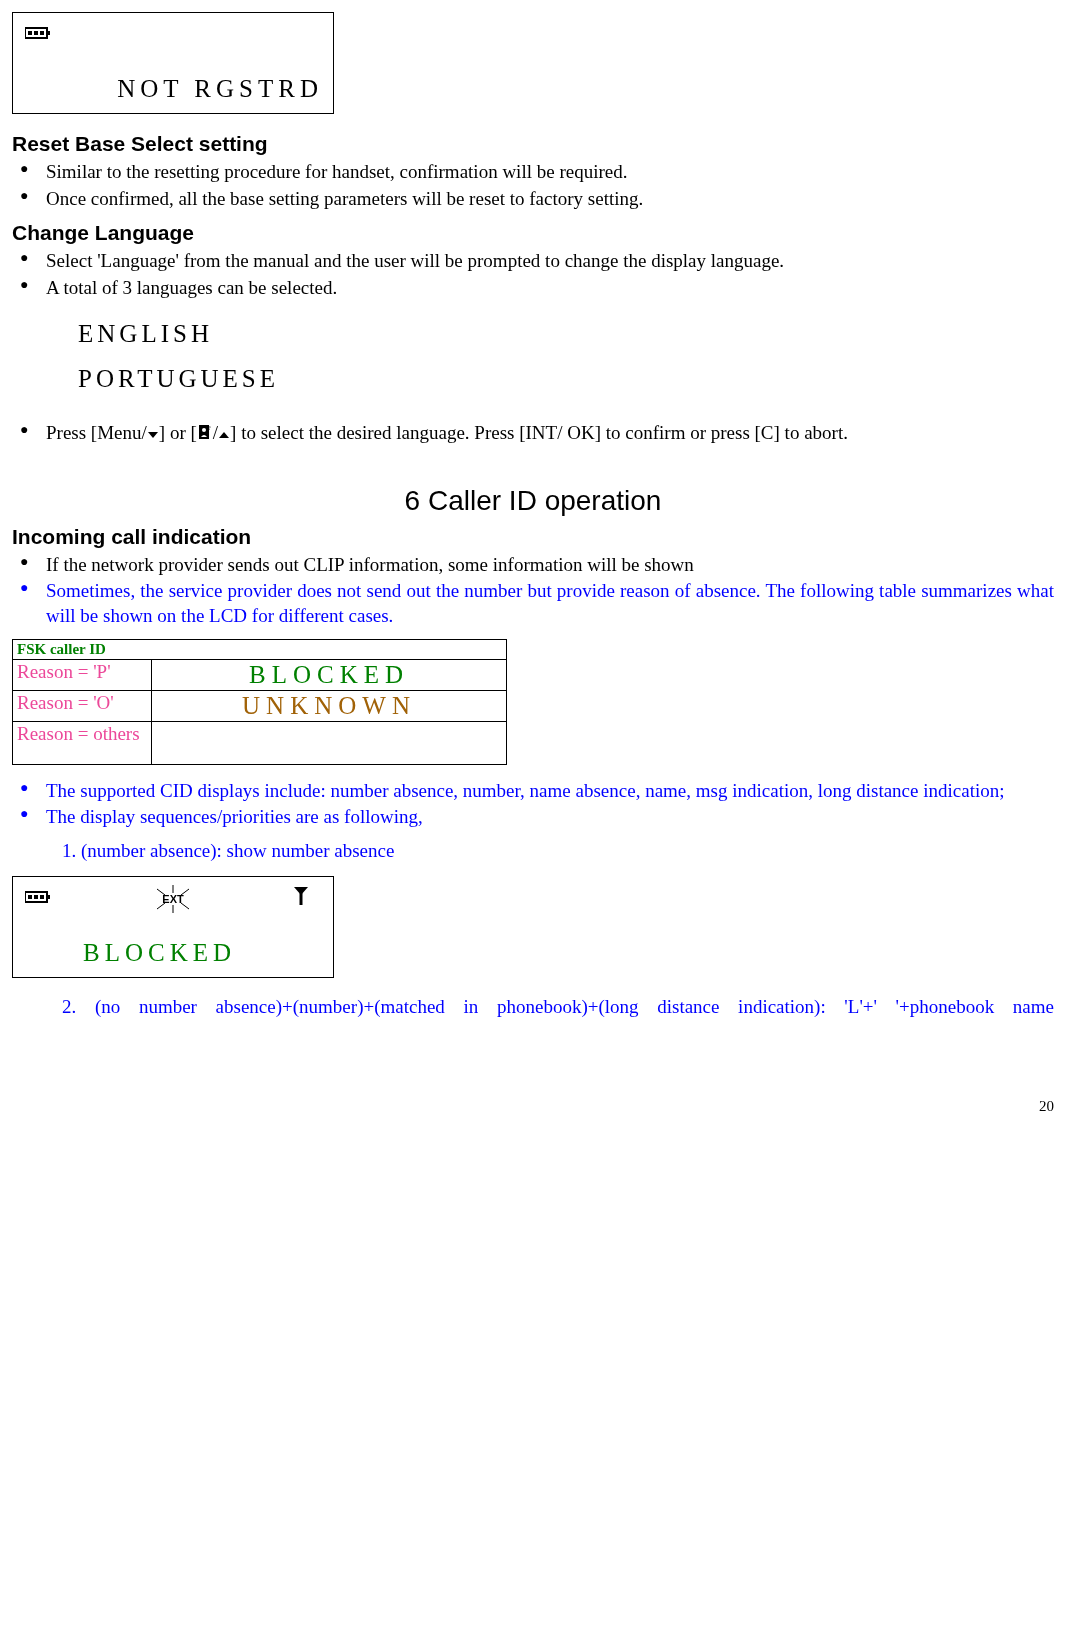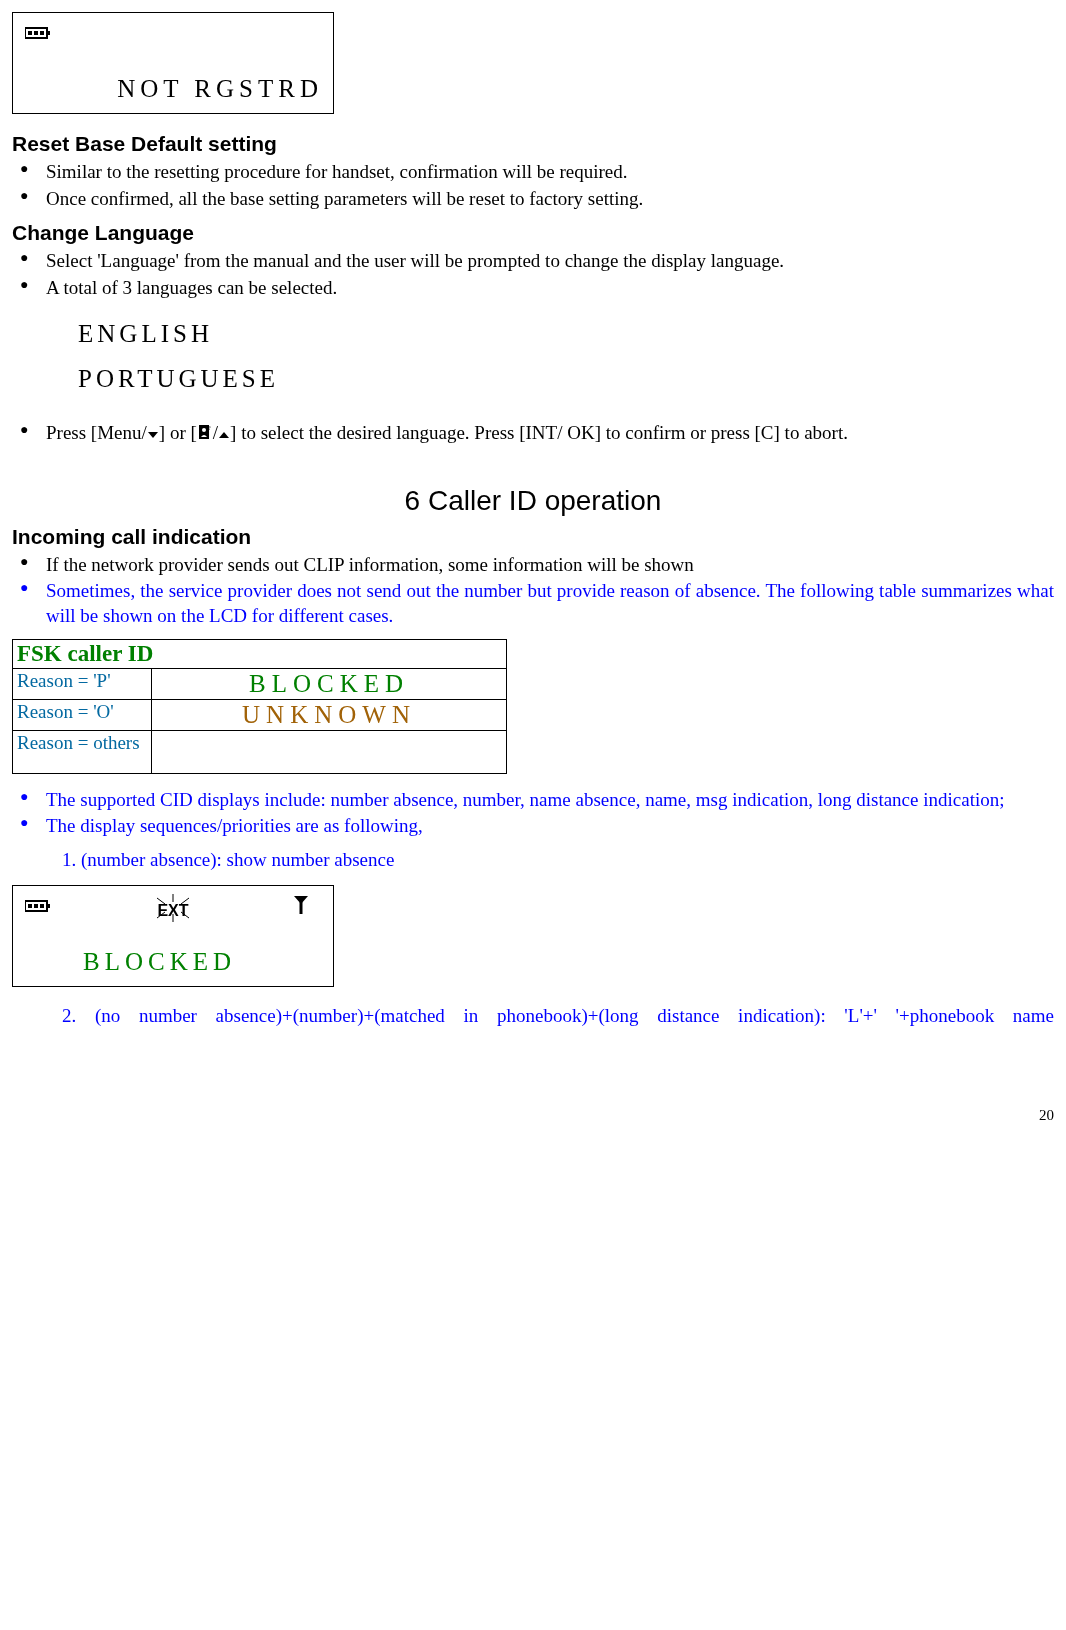--- a/index.html
+++ b/index.html
@@ -42,21 +42,21 @@
     padding-left: 70px;
   }
   .ext-flash {
     position: absolute;
     top: 6px;
     left: 50%;
     transform: translateX(-50%);
     text-align: center;
   }
   .ext-label {
-    font-size: 16px;
+    font-size: 11px;
     font-weight: bold;
     font-family: Arial, sans-serif;
   }
   h2.section {
     font-family: Arial, sans-serif;
     font-size: 21px;
     font-weight: bold;
     margin: 8px 0 4px 0;
   }
   h1.chapter {
@@ -105,24 +105,24 @@
   }
   table.fsk td, table.fsk th {
     border: 1px solid #000;
     padding: 1px 4px;
     vertical-align: top;
   }
   table.fsk th {
     color: #008000;
     font-weight: bold;
     text-align: left;
-    font-size: 23px;
+    font-size: 15px;
   }
   .reason-cell {
-    color: #0369a1;
+    color: #ec4899;
     font-size: 19px;
     width: 130px;
   }
   .disp-cell {
     text-align: center;
     font-size: 25px;
     letter-spacing: 6px;
   }
   .c-green { color: #008000; }
   .c-red { color: #a16207; }
@@ -152,21 +152,21 @@
         <rect x="0" y="2" width="22" height="10" fill="none" stroke="#000" stroke-width="2"></rect>
         <rect x="22" y="5" width="3" height="4" fill="#000"></rect>
         <rect x="3" y="5" width="4" height="4" fill="#000"></rect>
         <rect x="9" y="5" width="4" height="4" fill="#000"></rect>
         <rect x="15" y="5" width="4" height="4" fill="#000"></rect>
       </svg>
   </span>
   <div class="line2">NOT  RGSTRD</div>
 </div>
 
-<h2 class="section">Reset Base Default setting</h2>
+<h2 class="section">Reset Base Select setting</h2>
 <ul class="bullets">
   <li>Similar to the resetting procedure for handset, confirmation will be required.</li>
   <li>Once confirmed, all the base setting parameters will be reset to factory setting.</li>
 </ul>
 
 <h2 class="section">Change Language</h2>
 <ul class="bullets indent-more">
   <li>Select 'Language' from the manual and the user will be prompted to change the display language.</li>
   <li>A total of 3 languages can be selected.</li>
 </ul>

